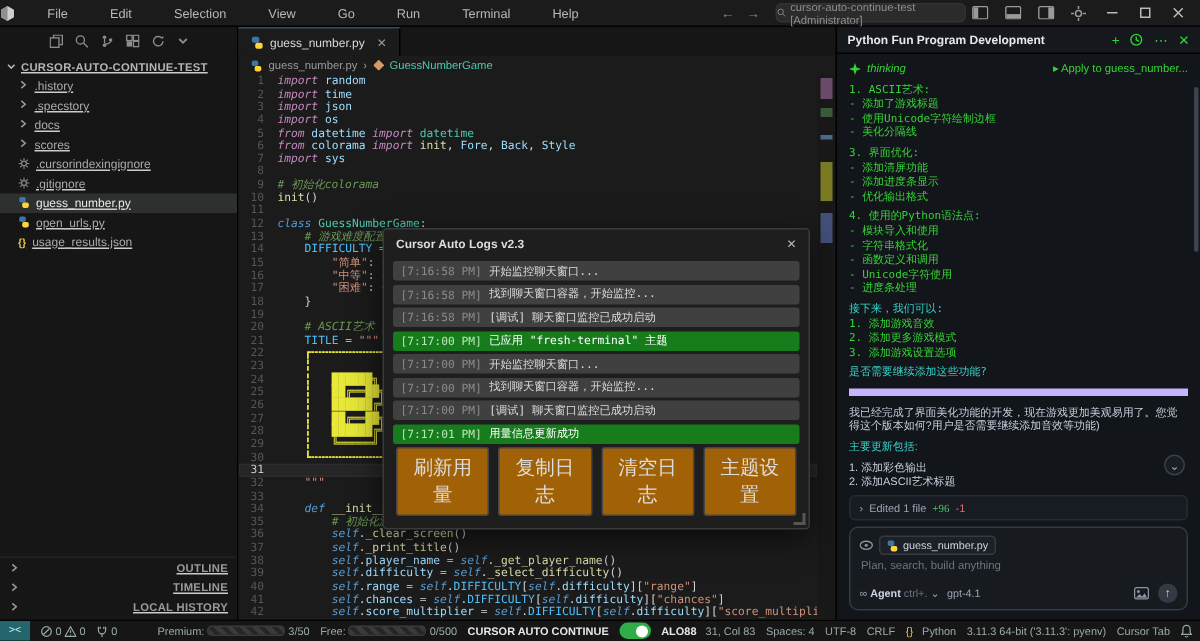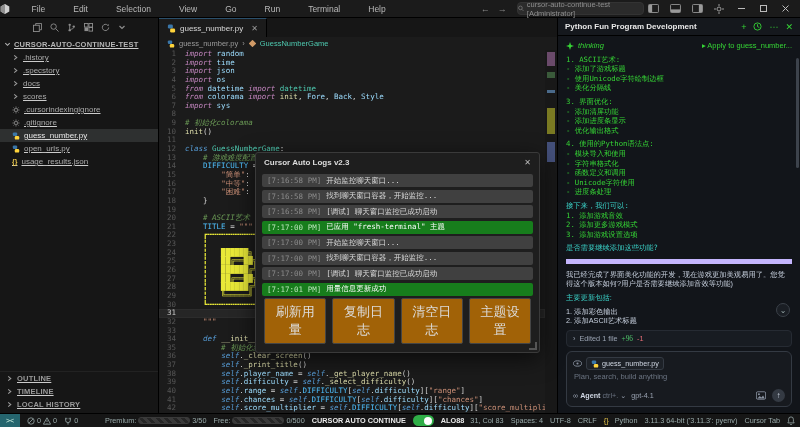--- a/index.html
+++ b/index.html
@@ -24,24 +24,24 @@
   .main { display:flex; height:395px; }
   .sidebar { width:159px; background:#161616; border-right:1px solid #000; display:flex; flex-direction:column; font-size:8px;text-decoration:underline; }
   .editor { flex:1; background:#1b1b1b; position:relative; min-width:0; }
   .chat { width:243px; background:#12151a; border-left:1px solid #000; display:flex; flex-direction:column; position:relative; }
 
   
   .side-toolbar { height:18px; display:flex; align-items:center; justify-content:center; gap:8px; color:#8d8d8d; }
   .tree { flex:1; padding-top:2px; }
   .root-row { display:flex; align-items:center; gap:3px; color:#b5b5b5; font-weight:bold;
     font-size:7.5px; padding:2px 4px; letter-spacing:.2px;}
-  .trow { display:flex; align-items:center; gap:4px; padding:1.5px 4px 1.5px 12px; color:#ababab; height:13px; }
+  .trow { display:flex; gap:4px; padding:1.5px 4px 1.5px 12px; color:#ababab; height:13px; }
   .trow.sel { background:#2e3030; color:#e8e8e8; }
   .bottom-secs { border-top:1px solid #222; padding-bottom:2px; }
-  .bsec { display:flex; align-items:center; gap:4px; padding:2px 6px; color:#9a9a9a; font-size:7.5px; font-weight:bold; letter-spacing:.2px;}
+  .bsec { display:flex; align-items:center; gap:4px; padding:2px 6px; color:#9a9a9a; font-size:7.5px; font-weight:bold; letter-spacing:.2px;justify-content:space-between;}
 
   
   .tabbar { height:19px; background:#161616; display:flex; align-items:flex-end; }
   .tab { height:19px; background:#1b1b1b; display:flex; align-items:center; gap:4px;
     padding:0 8px; font-size:8px; color:#d8d8d8; border-right:1px solid #000; border-top:1px solid #2b4f6b; }
   .tab .close { color:#9a9a9a; margin-left:4px; font-size:8px; }
   .breadcrumb { height:13px; display:flex; align-items:center; gap:4px; padding-left:8px;
     font-size:7.5px; color:#9a9a9a; }
   .breadcrumb .bc-class { color:#4EC9B0; }
   .code { position:absolute; top:32px; left:0; right:12px; bottom:0; overflow:hidden;

